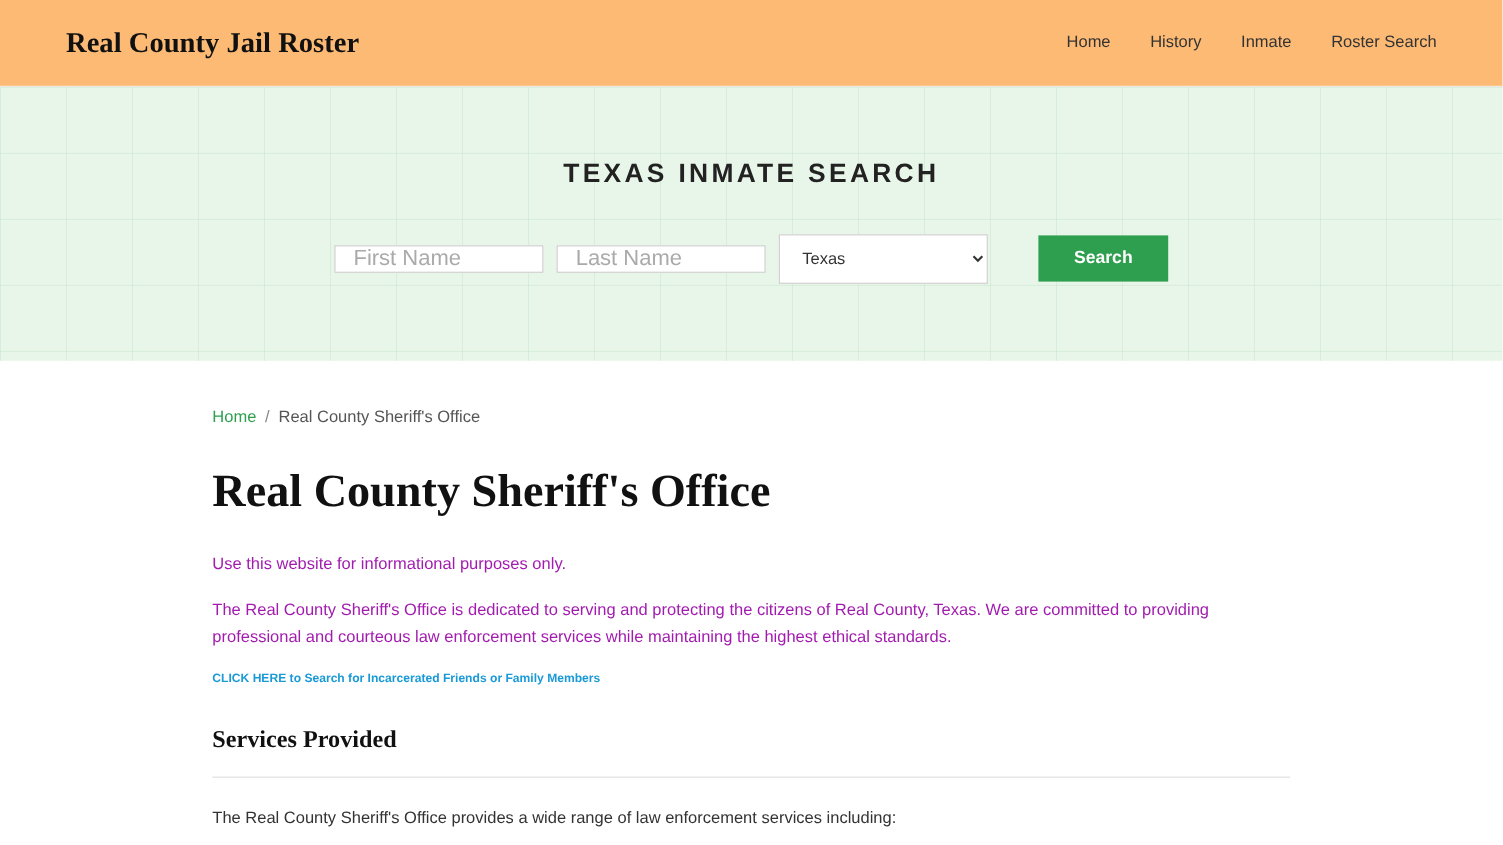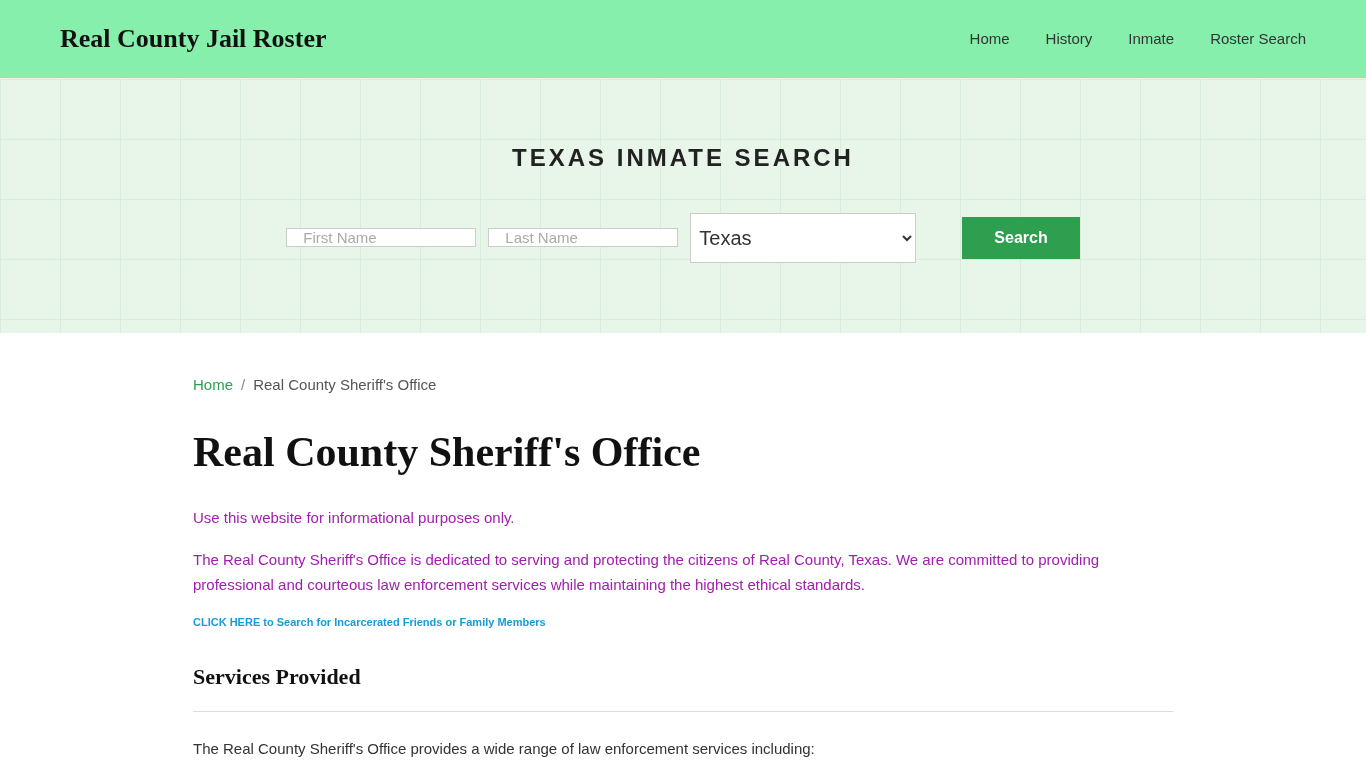--- a/index.html
+++ b/index.html
@@ -15,21 +15,21 @@
       font-size: 16px;
       line-height: 1.6;
     }
 
     
     .header {
       display: flex;
       align-items: center;
       justify-content: space-between;
       padding: 18px 60px;
-      background: #86efac;
+      background: #fdba74;
       border-bottom: 1px solid #eee;
       gap: 32px;
     }
 
     .site-title {
       font-family: Georgia, serif;
       font-size: 26px;
       font-weight: 900;
       color: #111;
       text-decoration: none;
@@ -72,37 +72,37 @@
     .search-form {
       display: flex;
       gap: 12px;
       justify-content: center;
       align-items: center;
     }
 
     .search-form input {
       padding: 0 16px;
       border: 1px solid #ccc;
-      font-size: 15px;
+      font-size: 20px;
       width: 190px;
       outline: none;
       font-family: Arial, sans-serif;
       color: #999;
       background: #fff;
     }
 
     .search-form input::placeholder {
       color: #aaa;
     }
 
     .search-form select {
-      padding: 12px 4px;
+      padding: 12px 16px;
       border: 1px solid #ccc;
-      font-size: 20px;
-      width: 226px;
+      font-size: 15px;
+      width: 190px;
       outline: none;
       font-family: Arial, sans-serif;
       color: #333;
       background: #fff;
       appearance: auto;
     }
 
     .search-btn {
       padding: 12px 32px;
       background: #2e9e4f;

